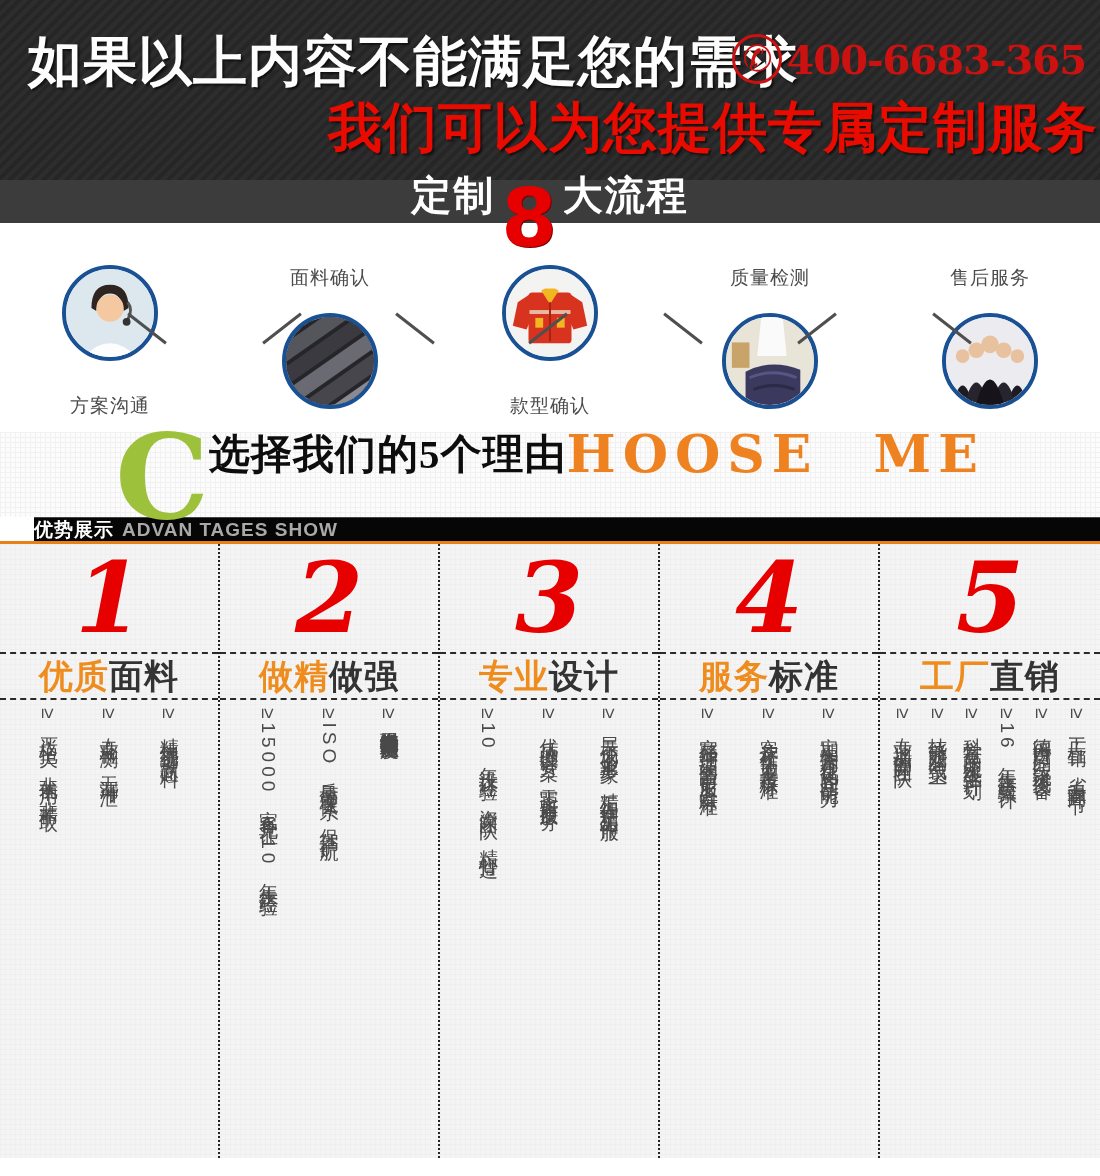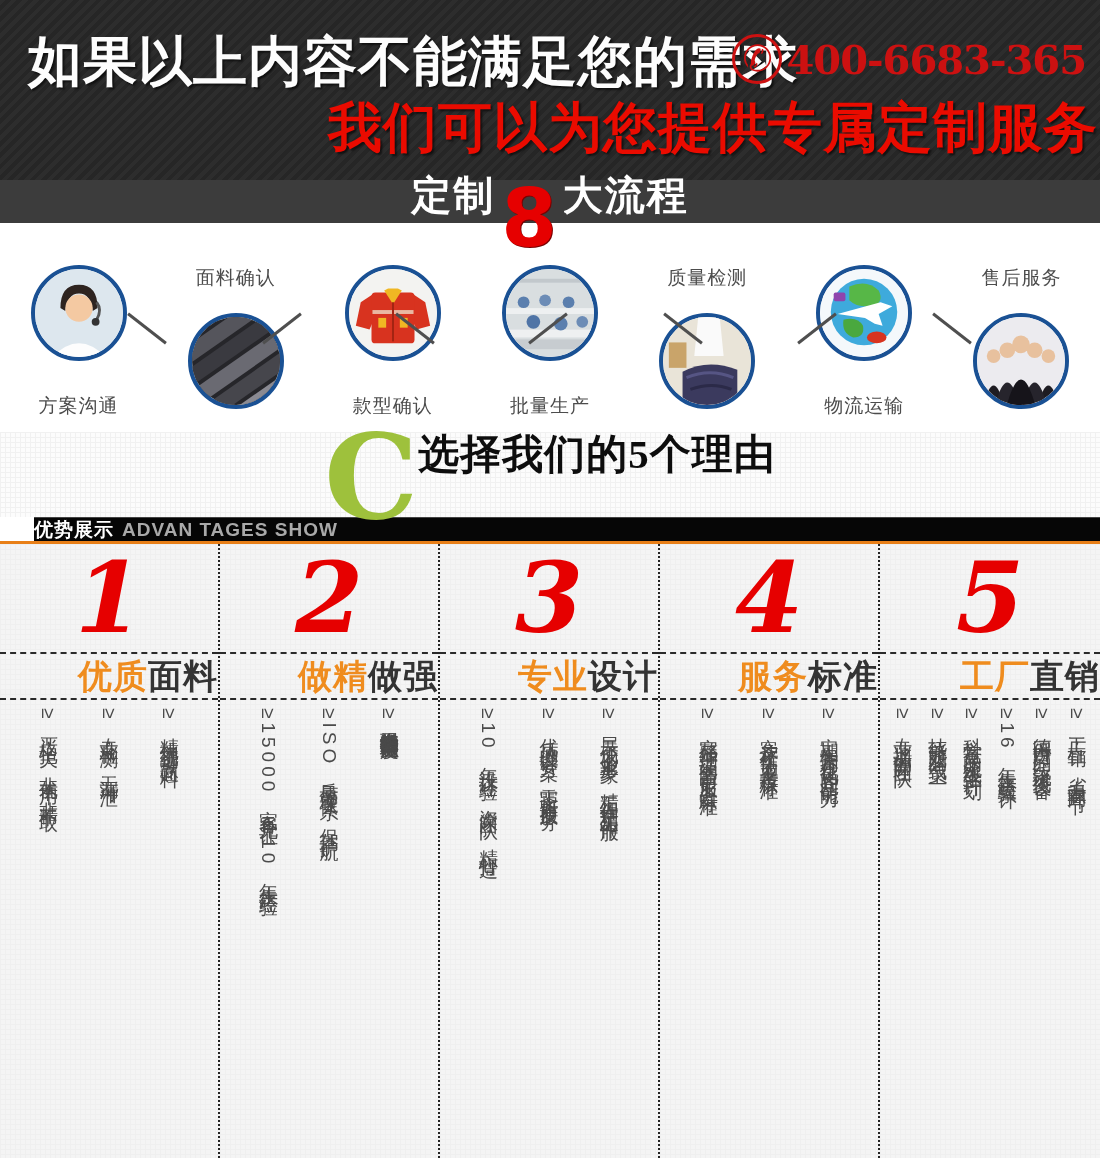--- a/index.html
+++ b/index.html
@@ -107,21 +107,21 @@
     background-size:5px 5px;
   }
   .col { width:220px; height:614px; display:flex; flex-direction:column; }
   .col:not(:last-child) { border-right:2px dotted #222; }
   .col-number {
     height:108px; display:flex; align-items:center; justify-content:center;
     font-family:"DejaVu Serif", serif; font-style:italic; font-weight:bold;
     font-size:98px; color:#e60000; line-height:1;
   }
   .col-header {
-    height:48px; line-height:44px; text-align:right;
+    height:48px; line-height:44px; text-align:center;
     border-top:2px dashed #2a2a2a; border-bottom:2px dashed #2a2a2a;
     font-size:34px; font-weight:bold; letter-spacing:1px; white-space:nowrap;
   }
   .col-header .hl { color:#ef8c1e; }
   .col-header .rest { color:#333; }
   .col-items {
     flex:1; display:flex; flex-direction:row-reverse; justify-content:space-evenly;
     padding-top:8px;
   }
   .vitem {
@@ -194,67 +194,35 @@
           <rect x="24" y="42" width="42" height="4" fill="#efe6cf" opacity="0.75"></rect>
           <rect x="44" y="34" width="2" height="40" fill="#a32413"></rect>
           <rect x="30" y="50" width="8" height="10" fill="#f0b723"></rect>
           <rect x="52" y="50" width="8" height="10" fill="#f0b723"></rect>
         </svg>
       </span>
       <span class="slabel">款型确认</span>
     </div>
 
 
-    <div class="step below">
-      <span class="circle">
-        <svg viewBox="0 0 90 90">
-          <rect width="90" height="90" fill="#d9dee0"></rect>
-          <rect x="0" y="10" width="90" height="4" fill="#c2c8cc"></rect>
-          <rect x="0" y="40" width="90" height="6" fill="#eef0f1"></rect>
-          <rect x="0" y="62" width="90" height="8" fill="#eef0f1"></rect>
-          <circle cx="18" cy="34" r="6" fill="#5b7fae"></circle>
-          <circle cx="40" cy="32" r="6" fill="#6c8cb6"></circle>
-          <circle cx="64" cy="34" r="6" fill="#5b7fae"></circle>
-          <circle cx="28" cy="54" r="7" fill="#4f74a6"></circle>
-          <circle cx="56" cy="56" r="7" fill="#5b7fae"></circle>
-          <circle cx="78" cy="54" r="6" fill="#6c8cb6"></circle>
-          <rect x="10" y="72" width="70" height="10" fill="#c7ccd0"></rect>
-        </svg>
-      </span>
-      <span class="slabel">批量生产</span>
-    </div>
 
     <div class="step above">
       <span class="slabel">质量检测</span>
       <span class="circle">
         <svg viewBox="0 0 90 90">
           <rect width="90" height="90" fill="#e9e4d8"></rect>
           <rect x="6" y="26" width="18" height="26" fill="#c9a46a"></rect>
           <path d="M36 0 h22 l4 40 h-30 z" fill="#fafafa"></path>
           <path d="M20 56 q26 -14 56 -2 l0 36 -56 0 z" fill="#3b3a5e"></path>
           <path d="M24 62 q24 -10 48 0" stroke="#565584" stroke-width="3" fill="none"></path>
           <path d="M28 74 q22 -8 42 0" stroke="#2b2a48" stroke-width="3" fill="none"></path>
         </svg>
       </span>
     </div>
 
-    <div class="step below">
-      <span class="circle">
-        <svg viewBox="0 0 90 90">
-          <rect width="90" height="90" fill="#f4f8fb"></rect>
-          <circle cx="45" cy="44" r="34" fill="#3eaadc"></circle>
-          <path d="M30 18 q18 -8 30 4 q6 12 -6 16 q-16 2 -24 -6 z" fill="#57b747"></path>
-          <path d="M24 52 q14 -4 20 6 q2 12 -10 12 q-12 -4 -10 -18 z" fill="#4aa83e"></path>
-          <polygon points="18,46 62,34 74,38 60,46 64,58 56,56 46,50" fill="#ffffff"></polygon>
-          <ellipse cx="58" cy="70" rx="10" ry="6" fill="#d8331f"></ellipse>
-          <rect x="14" y="24" width="12" height="9" rx="2" fill="#8e44ad"></rect>
-        </svg>
-      </span>
-      <span class="slabel">物流运输</span>
-    </div>
 
     <div class="step above">
       <span class="slabel">售后服务</span>
       <span class="circle">
         <svg viewBox="0 0 90 90">
           <rect width="90" height="90" fill="#ecebef"></rect>
           <circle cx="17" cy="40" r="7" fill="#e8c19e"></circle>
             <path d="M6 92 q11 -44 22 0 z" fill="#1e1c22"></path>
           <circle cx="73" cy="40" r="7" fill="#e8c19e"></circle>
             <path d="M62 92 q11 -44 22 0 z" fill="#1e1c22"></path>
@@ -274,20 +242,21 @@
     <div class="conn up" style="left:524px"></div>
     <div class="conn down" style="left:659px"></div>
     <div class="conn up" style="left:793px"></div>
     <div class="conn down" style="left:928px"></div>
   </div>
 
   <div class="choose">
     <div class="choose-c">C</div>
     <div class="choose-text">
       <div class="choose-cn">选择我们的5个理由</div>
+      <div class="choose-en">HOOSE ME</div>
     </div>
   </div>
 
   <div class="adv-bar">
     <span class="adv-cn">优势展示</span>
     <span class="adv-en">ADVAN TAGES SHOW</span>
   </div>
   <div class="orange-line"></div>
 
   <div class="panel">

